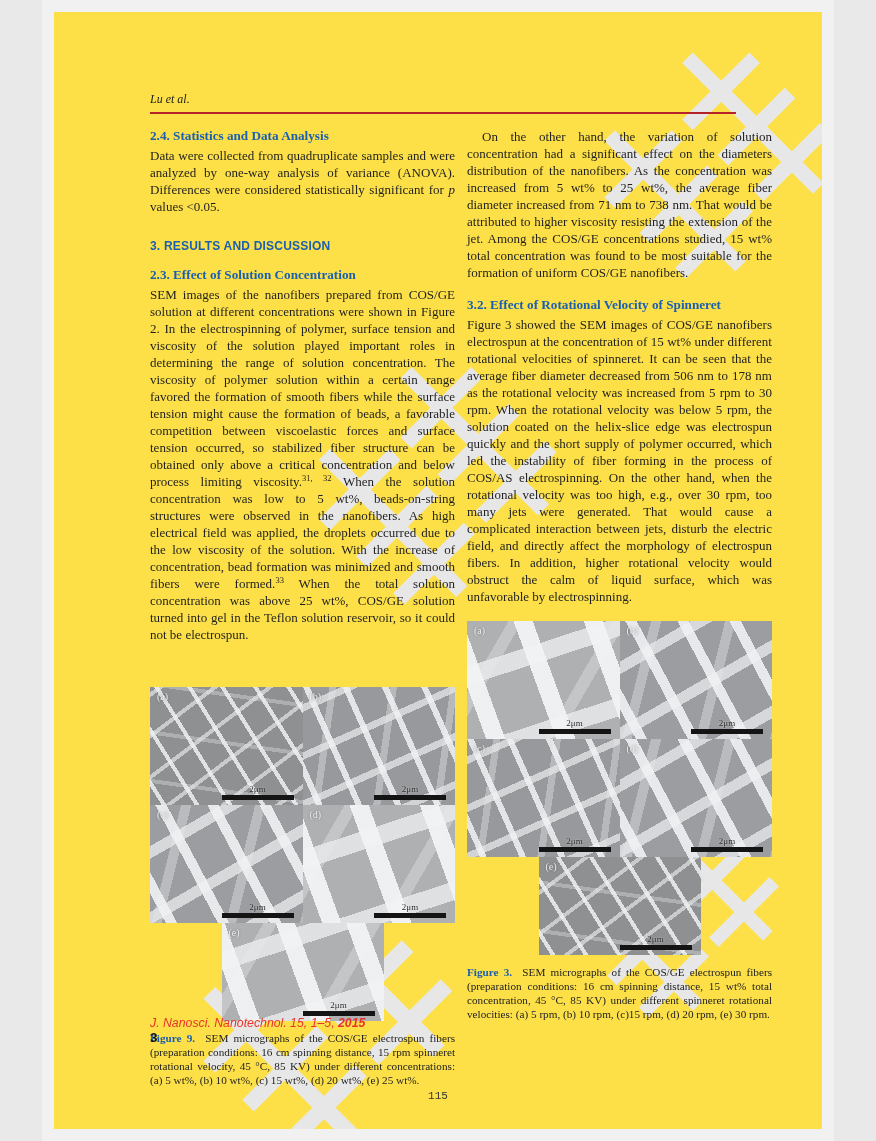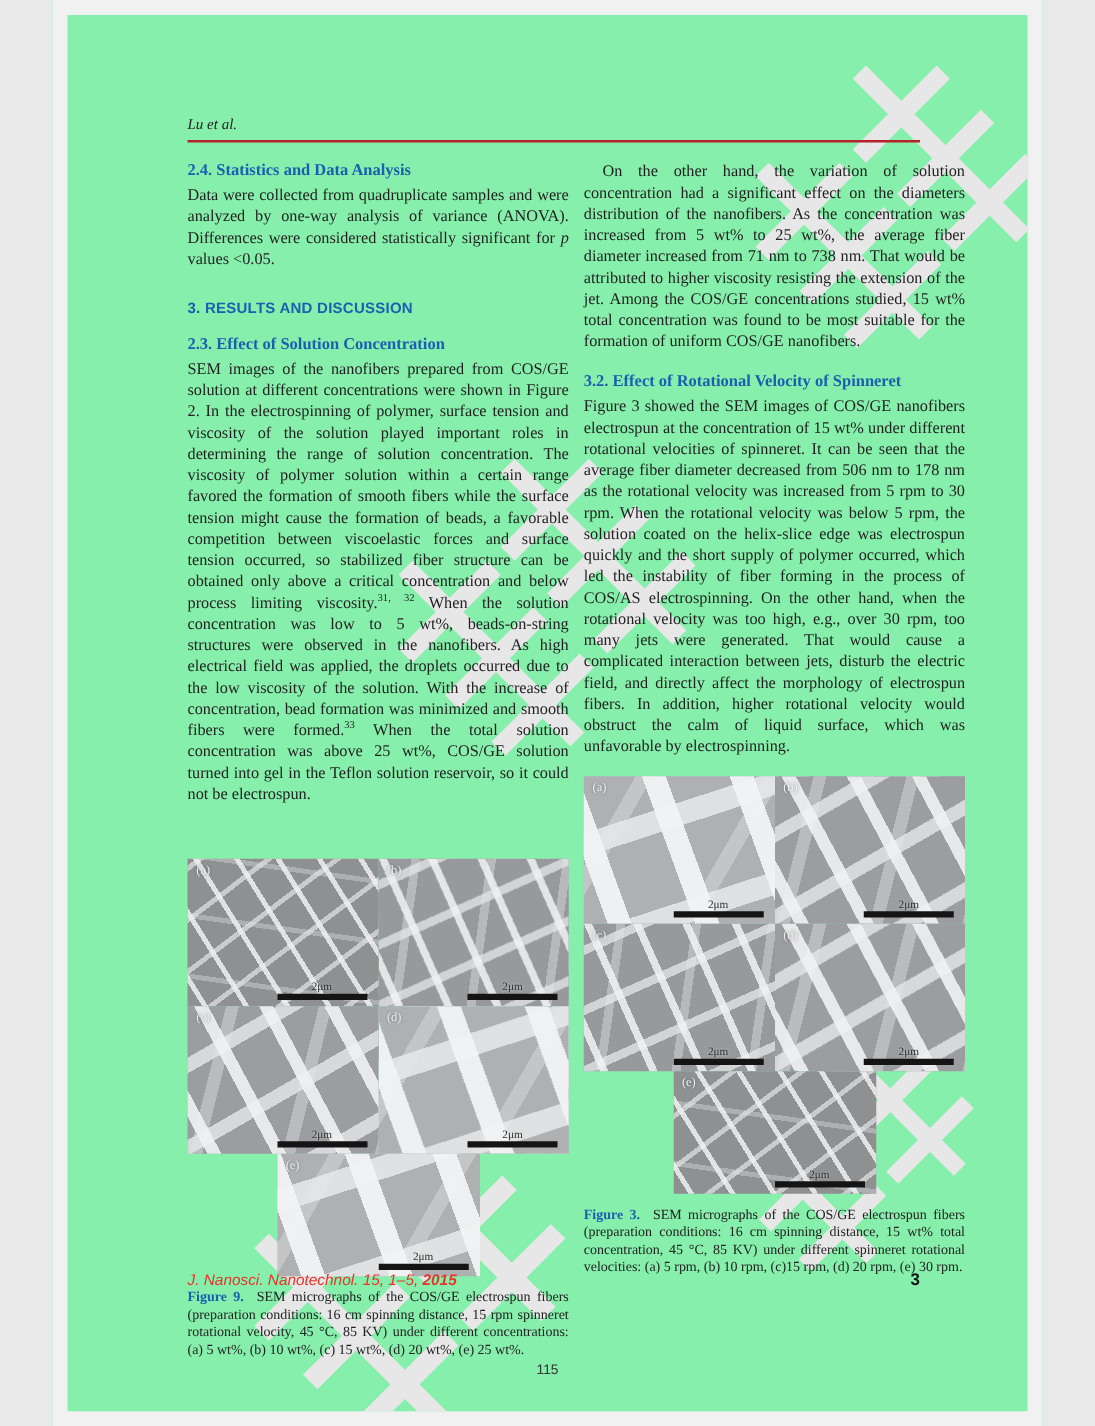--- a/index.html
+++ b/index.html
@@ -1,18 +1,18 @@
 <!DOCTYPE html>
 <html><head>
 <meta charset="utf-8">
 <style>
   html,body{margin:0;padding:0;background:#e9e9e9;}
   .sheet{
     position:relative; width:792px; height:1141px; margin:0 auto;
-    background:#86efac; box-sizing:border-box; border:12px solid #f1f1f1;
+    background:#fde047; box-sizing:border-box; border:12px solid #f1f1f1;
     overflow:hidden; font-family:"Liberation Serif", serif; color:#1f1f1f;
   }
   .content{position:absolute; inset:0; z-index:2;}
   .wm{position:absolute; z-index:1; pointer-events:none;}
 
   
   .rhead{
     display:flex; justify-content:space-between; align-items:baseline;
     margin:80px 86px 0 96px;
   }
@@ -78,27 +78,27 @@
       repeating-linear-gradient(120deg, rgba(216,218,220,0) 0 36px, rgba(216,218,220,.5) 36px 48px, rgba(216,218,220,0) 48px 90px);}
 
   .caption{
     font-size:11.2px; line-height:14px; text-align:justify; margin:10px 0 0 0; color:#222;
   }
   .figlab{color:#1a5fb0; font-weight:bold;}
 
   
   .pfoot{
     position:absolute; left:96px; right:86px; top:1004px;
-    display:flex; justify-content:space-between; align-items:baseline;
+    display:flex; justify-content:space-between; align-items:baseline;flex-direction:column;
   }
   .jref{font-family:"Liberation Sans",sans-serif; font-style:italic; font-size:12.3px; color:#e8342b;}
   .jref b{font-weight:bold;}
   .pageno{font-family:"Liberation Sans",sans-serif; font-weight:bold; font-size:13.5px; color:#111;}
   .folio{position:absolute; top:1078px; left:0; right:0; text-align:center;
-    font-size:11px; color:#333; font-family:Liberation Sans, sans-serif;}
+    font-size:11px; color:#333; font-family:Liberation Mono, monospace;}
 
   .wmsvg line{stroke:#e7e7e7; stroke-width:15; stroke-linecap:square;}
 </style>
 </head>
 <body>
 
 <div class="sheet">
 
   <svg class="wm wmsvg" width="876" height="1141" viewBox="0 0 876 1141" aria-label="非会员水印">
     <defs>

